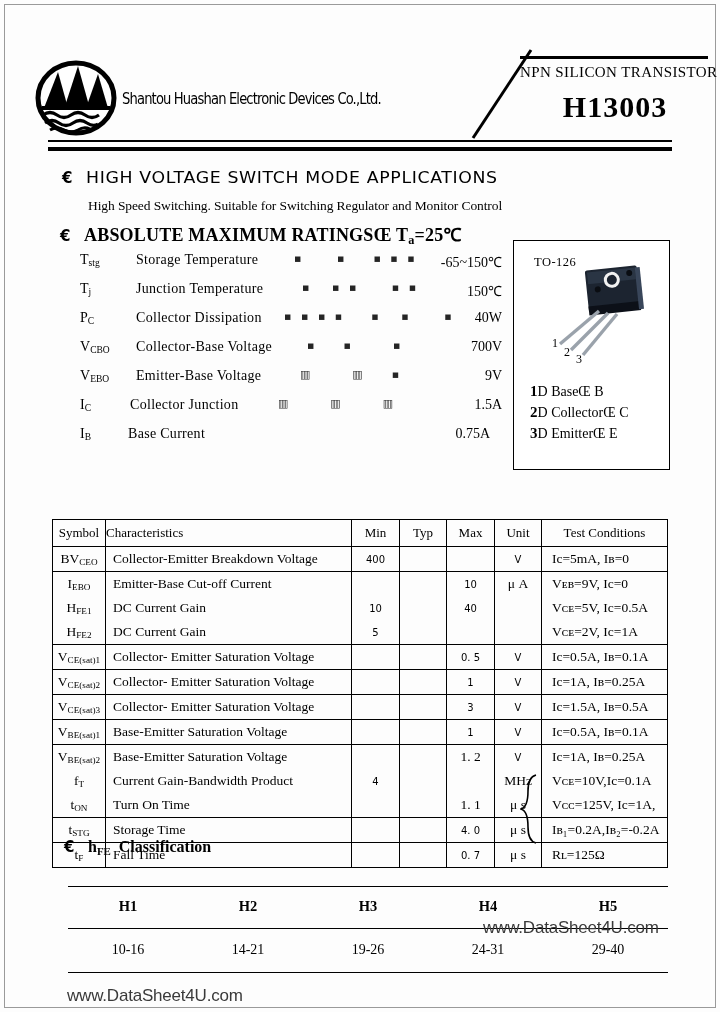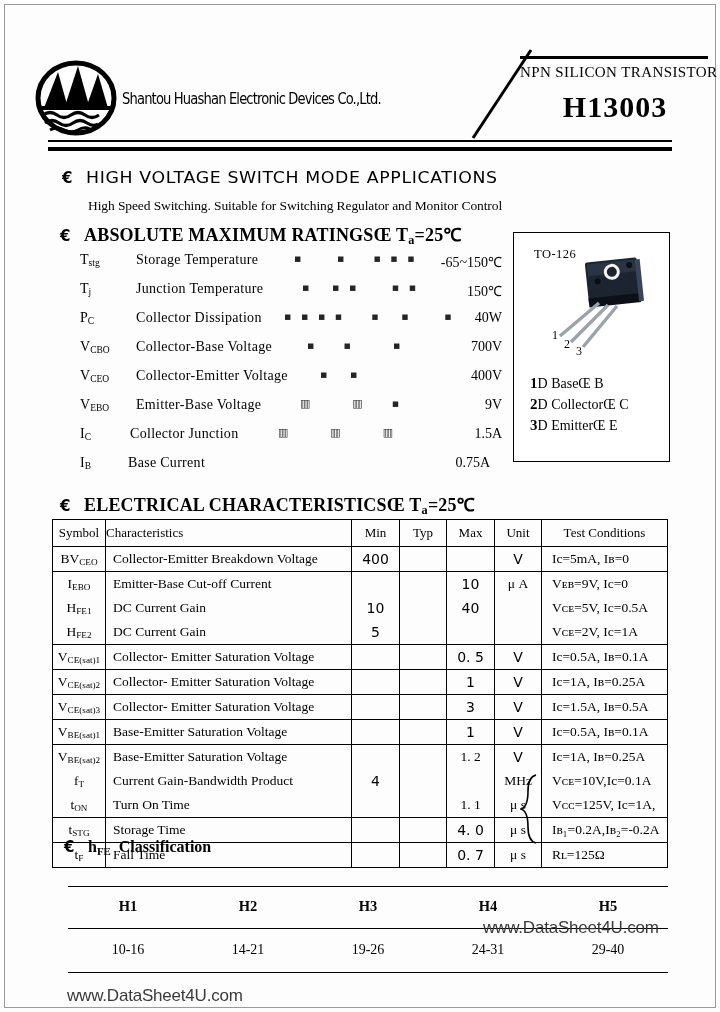--- a/index.html
+++ b/index.html
@@ -60,21 +60,21 @@
   
   .ratings{position:absolute;left:62px;top:248px;width:440px;}
   .rrow{position:relative;height:29px;font-size:14px;white-space:nowrap;}
   .rsym{position:absolute;left:18px;top:4px;}
   .rname{position:absolute;left:74px;top:4px;letter-spacing:0.3px;}
   .rdots{position:absolute;top:4px;color:#000;font-family:"DejaVu Sans",sans-serif;
          font-size:11px;letter-spacing:3px;opacity:.85;}
   .rval{position:absolute;right:0px;top:4px;text-align:right;}
 
   
-  .pkgbox{position:absolute;left:513px;top:232px;width:155px;height:228px;
+  .pkgbox{position:absolute;left:513px;top:240px;width:155px;height:228px;
           border:1.5px solid #000;background:#fff;}
   .pkg-label{position:absolute;left:20px;top:14px;font-size:12.5px;letter-spacing:0.5px;}
   .pkg-img{position:absolute;left:28px;top:20px;width:110px;height:105px;}
   .pinlist{position:absolute;left:16px;top:140px;font-size:14px;line-height:21px;}
   .pinlist div{white-space:nowrap;}
   .pin-n{font-weight:bold;font-size:15px;}
 
   
   .tbl{position:absolute;left:52px;top:519px;width:616px;border-collapse:collapse;
        font-size:13.5px;}
@@ -83,21 +83,21 @@
   .tbl .c-sym{width:52px;}
   .tbl .c-chr{width:238px;text-align:left;padding-left:7px;}
   .tbl .c-min{width:47px;}
   .tbl .c-typ{width:46px;}
   .tbl .c-max{width:47px;}
   .tbl .c-unit{width:46px;}
   .tbl .c-tc{width:auto;text-align:left;padding-left:10px;}
   .tbl th{font-size:13px;height:26px;}
   .nb-b{border-bottom:none !important;}
   .nb-t{border-top:none !important;}
-  .big{font-size:14px;font-family:"DejaVu Sans",sans-serif;}
+  .big{font-size:10px;font-family:"DejaVu Sans",sans-serif;}
   .hd-chr{text-align:right;padding-left:0 !important;}
   .hd-tc{text-align:center !important;padding-left:0 !important;}
 
   
   .hfetbl{position:absolute;left:68px;top:886px;width:600px;font-size:14px;}
   .hrule{position:absolute;left:0;width:600px;height:1.3px;background:#000;}
   .hfe-row{position:absolute;left:0;width:600px;display:flex;}
   .hfe-row > div{flex:1;text-align:center;}
   .hfe-hdr div{font-weight:bold;font-size:14.5px;}
 
@@ -177,26 +177,20 @@
       <span class="rval">40W</span>
     </div>
 
     <div class="rrow">
       <span class="rsym"><span>V</span><span class="sub-sm">CBO</span></span>
       <span class="rname">Collector-Base  Voltage</span>
       <span class="rdots" style="left:245px;">▪&nbsp;&nbsp;&nbsp; ▪&nbsp;&nbsp;&nbsp;&nbsp;&nbsp; ▪</span>
       <span class="rval">700V</span>
     </div>
 
-    <div class="rrow">
-      <span class="rsym"><span>V</span><span class="sub-sm">CEO</span></span>
-      <span class="rname">Collector-Emitter  Voltage</span>
-      <span class="rdots" style="left:258px;">▪&nbsp;&nbsp; ▪</span>
-      <span class="rval">400V</span>
-    </div>
 
     <div class="rrow">
       <span class="rsym"><span>V</span><span class="sub-sm">EBO</span></span>
       <span class="rname">Emitter-Base  Voltage</span>
       <span class="rdots" style="left:238px;">▥&nbsp;&nbsp;&nbsp;&nbsp;&nbsp; ▥&nbsp;&nbsp;&nbsp; ▪</span>
       <span class="rval">9V</span>
     </div>
 
     <div class="rrow">
       <span class="rsym"><span>I</span><span class="sub-sm">C</span></span>
@@ -236,24 +230,20 @@
         <text x="34" y="102" font-family="Liberation Serif, serif" font-size="12" fill="#000">3</text>
       </svg>
     </div>
     <div class="pinlist">
       <div><span class="pin-n">1</span><span>D</span> <span>BaseŒ B</span></div>
       <div><span class="pin-n">2</span><span>D</span> <span>CollectorŒ C</span></div>
       <div><span class="pin-n">3</span><span>D</span> <span>EmitterŒ E</span></div>
     </div>
   </div>
 
-  <div class="sec-ec">
-    <span class="bullet">€</span>
-    <span class="txt"><span>ELECTRICAL CHARACTERISTICSŒ T</span><span class="sub-sm">a</span><span>=25℃</span></span>
-  </div>
 
   <table class="tbl">
     <tbody>
         <tr>
       <th class="c-sym">Symbol</th>
       <th class="c-chr hd-chr">Characteristics</th>
       <th class="c-min">Min</th>
       <th class="c-typ">Typ</th>
       <th class="c-max">Max</th>
       <th class="c-unit">Unit</th>

